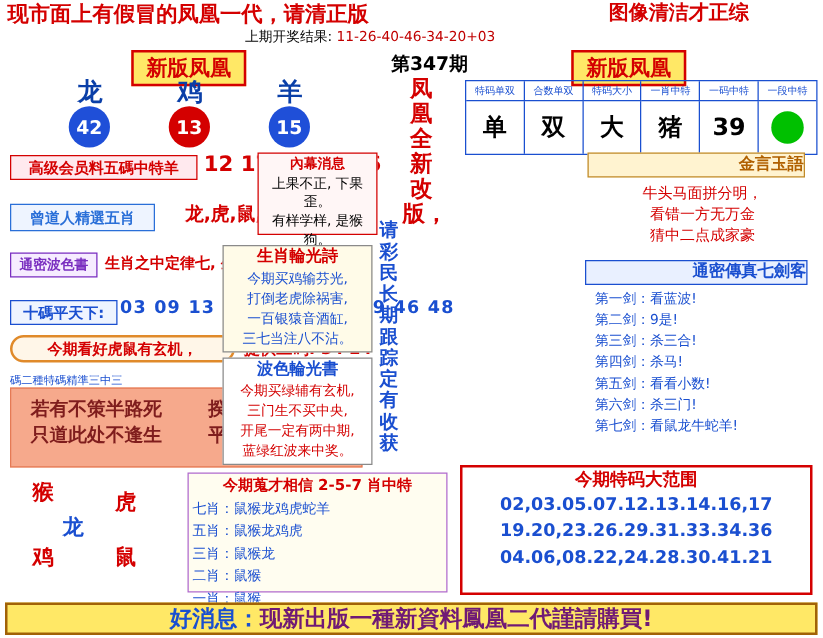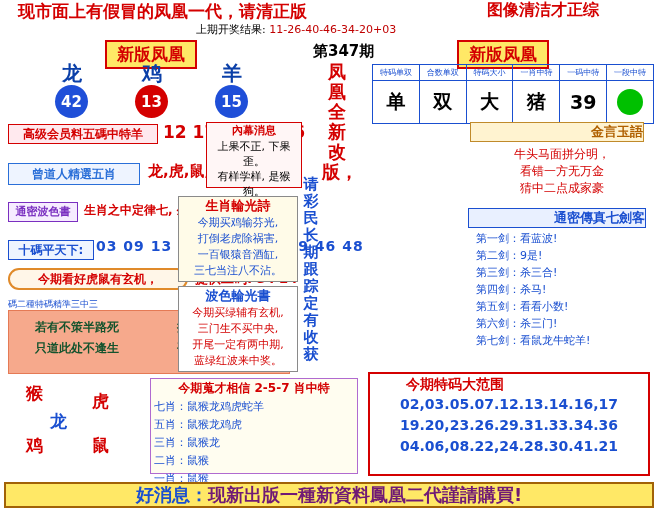--- a/index.html
+++ b/index.html
@@ -12,21 +12,21 @@
   }
   .page{position:relative;width:658px;height:510px;}
 
   
   .topbar{
     position:absolute;left:0;top:0;width:658px;height:22px;
     background:#ffffff;
     display:flex;align-items:center;
   }
   .topbar .t1{
-    position:absolute;left:18px;top:0px;
+    position:absolute;left:6px;top:0px;
     font-size:17px;font-weight:bold;color:#d40000;
     letter-spacing:0px;white-space:nowrap;
   }
   .topbar .t3{
     position:absolute;left:487px;top:0px;
     font-size:16px;font-weight:bold;color:#d40000;white-space:nowrap;
   }
 
   
   .drawline{
@@ -117,21 +117,21 @@
     border:1px solid #d40000;background:#ffe9ee;
     color:#d40000;font-size:12px;font-weight:bold;
     text-align:center;line-height:18px;white-space:nowrap;
   }
   #nums-gaoji{
     position:absolute;left:163px;top:122px;
     font-size:17px;font-weight:bold;color:#d40000;white-space:nowrap;
   }
 
   #box-zengdao{
-    left:8px;top:163px;width:132px;height:22px;
+    left:8px;top:163px;width:116px;height:22px;
     border:1px solid #2a6fd8;background:#eef4ff;
     color:#2a6fd8;font-size:12px;font-weight:bold;
     text-align:center;line-height:20px;white-space:nowrap;
   }
   #txt-zengdao{
     position:absolute;left:148px;top:162px;
     font-size:15px;font-weight:bold;color:#d40000;white-space:nowrap;
   }
 
   #box-tongmi{
@@ -172,21 +172,21 @@
     position:absolute;left:8px;top:298px;
     font-size:9px;color:#1a4fd0;white-space:nowrap;
   }
 
   
   #box-poem{
     left:8px;top:310px;width:282px;height:64px;
     border:1px solid #e57a55;background:#f6a98c;
   }
   #box-poem .ln{
-    font-size:12px;font-weight:bold;color:#14532d;
+    font-size:15px;font-weight:bold;color:#7f1d1d;
     text-align:center;line-height:21px;
     font-family:"DejaVu Serif","Liberation Serif",serif;
   }
   #box-poem .colL{position:absolute;left:4px;top:6px;width:128px;}
   #box-poem .colR{position:absolute;left:142px;top:6px;width:136px;}
 
   
   #grid-zodiac{
     left:20px;top:382px;width:110px;height:72px;
   }
@@ -280,23 +280,22 @@
     font-size:11px;color:#1a4fd0;line-height:17px;white-space:nowrap;
     padding-left:6px;
   }
 
   
   #box-range{
     left:368px;top:372px;width:282px;height:104px;
     border:2px solid #d40000;background:#ffffff;
   }
   #box-range .hd{
-    font-size:14px;font-weight:bold;color:#d40000;
+    font-size:14px;font-weight:bold;color:#d40000;text-align:center;
     line-height:20px;
-    padding-left:36px;
   }
   #box-range .ln{
     font-size:14px;font-weight:bold;color:#1a4fd0;
     text-align:center;line-height:21px;white-space:nowrap;
   }
 
   
   #bottombar{
     position:absolute;left:4px;top:482px;width:650px;height:26px;
     border:2px solid #a16207;background:#ffe866;

